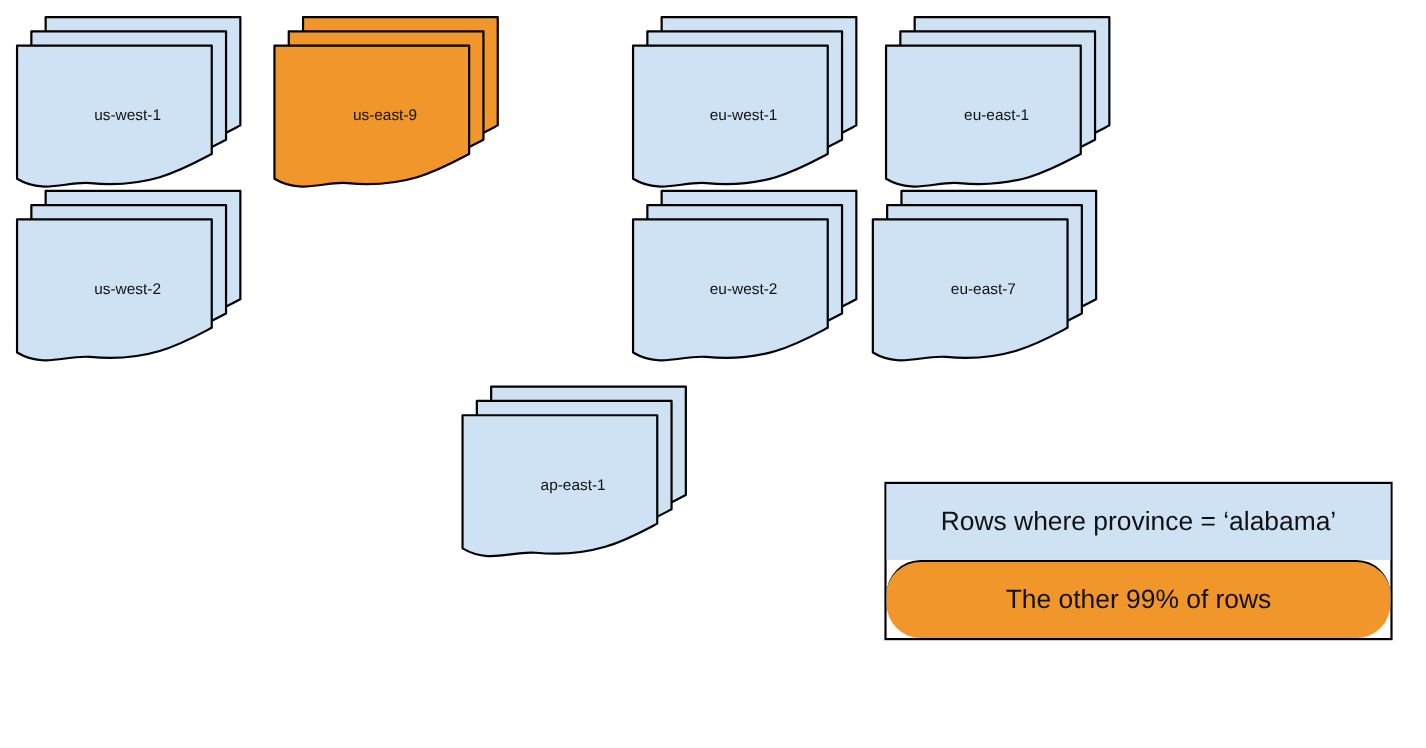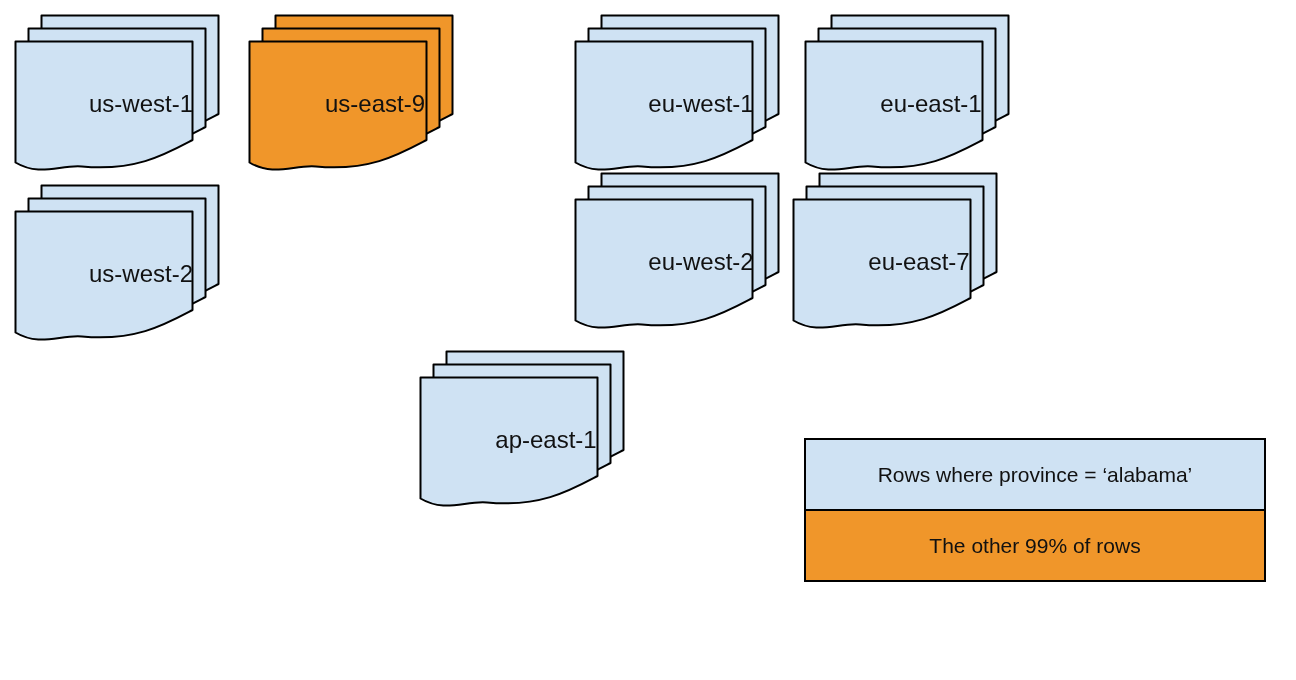--- a/index.html
+++ b/index.html
@@ -32,48 +32,48 @@
   .fill-orange use { fill: var(--doc-orange, #f0962a); }
   .stack-label {
     position: absolute;
     left: 0;
     top: 36px;
     width: 204px;
     height: 108px;
     display: flex;
     align-items: center;
     justify-content: center;
-    font-size: 24px;
+    font-size: 14px;
     color: var(--text, #111111);
     pointer-events: none;
     white-space: nowrap;
-    padding-left: 25px;
   }
   .legend {
     position: absolute;
     left: 804px;
     top: 438px;
     width: 462px;
     height: 144px;
     box-sizing: border-box;
     border: 2px solid var(--stroke, #000000);
     z-index: 4;
     display: flex;
     flex-direction: column;
   }
   .legend-row {
     flex: 1 1 0;
     display: flex;
     align-items: center;
     justify-content: center;
-    font-size: 21px;
+    font-size: 24px;
     color: var(--text, #111111);
   }
   .legend-row + .legend-row {
     border-top: 2px solid var(--stroke, #000000);
+    border-radius: 31px;
   }
   .legend-row.fill-blue { background: var(--doc-blue, #cfe2f3); }
   .legend-row.fill-orange { background: var(--doc-orange, #f0962a); }
 </style>
 </head>
 <body>
 
 <svg width="0" height="0" style="position:absolute" aria-hidden="true">
   <defs>
     <path id="docshape" d="M1.5,1.5 L178.5,1.5 L178.5,100 C152,114 122,131.5 68,126.5 C46,124.5 26,137 1.5,122.5 Z"></path>
@@ -111,21 +111,21 @@
 
   <div class="stack z-hi fill-blue" style="left:804px;top:14px">
     <svg viewBox="0 0 206 166" width="206" height="166">
       <use href="#docshape" transform="translate(26,0)"></use>
       <use href="#docshape" transform="translate(13,13)"></use>
       <use href="#docshape" transform="translate(0,26)"></use>
     </svg>
     <div class="stack-label">eu-east-1</div>
   </div>
 
-  <div class="stack z-lo fill-blue" style="left:14px;top:184px">
+  <div class="stack z-lo fill-blue" style="left:14px;top:172px">
     <svg viewBox="0 0 206 166" width="206" height="166">
       <use href="#docshape" transform="translate(26,0)"></use>
       <use href="#docshape" transform="translate(13,13)"></use>
       <use href="#docshape" transform="translate(0,26)"></use>
     </svg>
     <div class="stack-label">us-west-2</div>
   </div>
 
 
   <div class="stack z-lo fill-blue" style="left:574px;top:172px">

